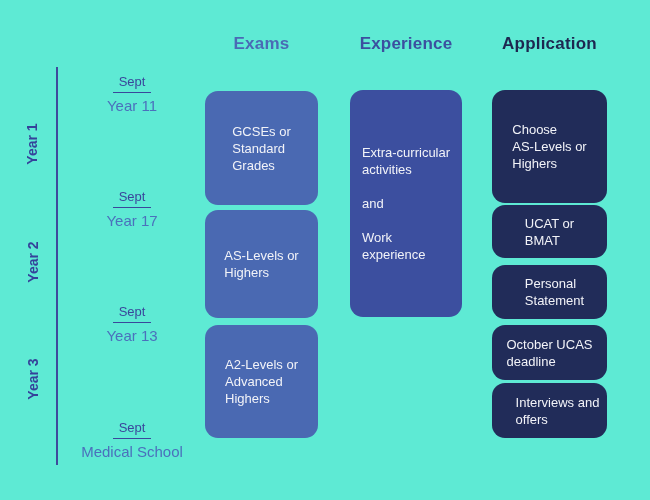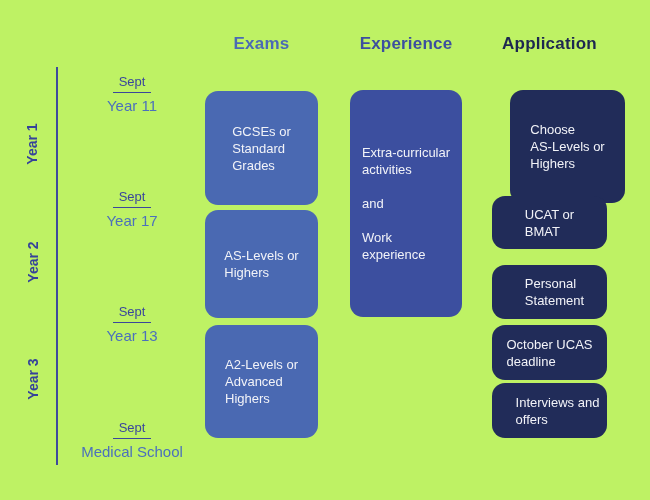--- a/index.html
+++ b/index.html
@@ -5,21 +5,21 @@
   html, body {
     margin: 0;
     padding: 0;
     background: #ffffff;
     font-family: "Liberation Sans", sans-serif;
   }
   .canvas {
     position: relative;
     width: 650px;
     height: 500px;
-    background: #bef264;
+    background: #5eead4;
     overflow: hidden;
   }
 
   
   .col-header {
     position: absolute;
     top: 33px;
     height: 22px;
     font-size: 17px;
     font-weight: 700;
@@ -100,22 +100,22 @@
   .col-exams       { left: 205px; width: 113px; background: #4a69b2; }
   .col-experience  { left: 350px; width: 112px; background: #3c4f9f; }
   .col-application { left: 492px; width: 115px; background: #212c59; }
 
   .e1 { top: 91px;  height: 114px; }
   .e2 { top: 210px; height: 108px; }
   .e3 { top: 325px; height: 113px; }
 
   .x1 { top: 90px;  height: 227px; }
 
-  .a1 { top: 90px;  height: 113px; margin-left: 18px; }
-  .a2 { top: 196px; height: 53px; }
+  .a1 { top: 90px;  height: 113px; }
+  .a2 { top: 205px; height: 53px; }
   .a3 { top: 265px; height: 54px; padding-left: 16px; }
   .a4 { top: 325px; height: 55px; }
   .a5 { top: 383px; height: 55px; padding-left: 22px; }
 </style>
 </head>
 <body>
 
 <div class="canvas">
 
   <div class="col-header hdr-exams">Exams</div>

